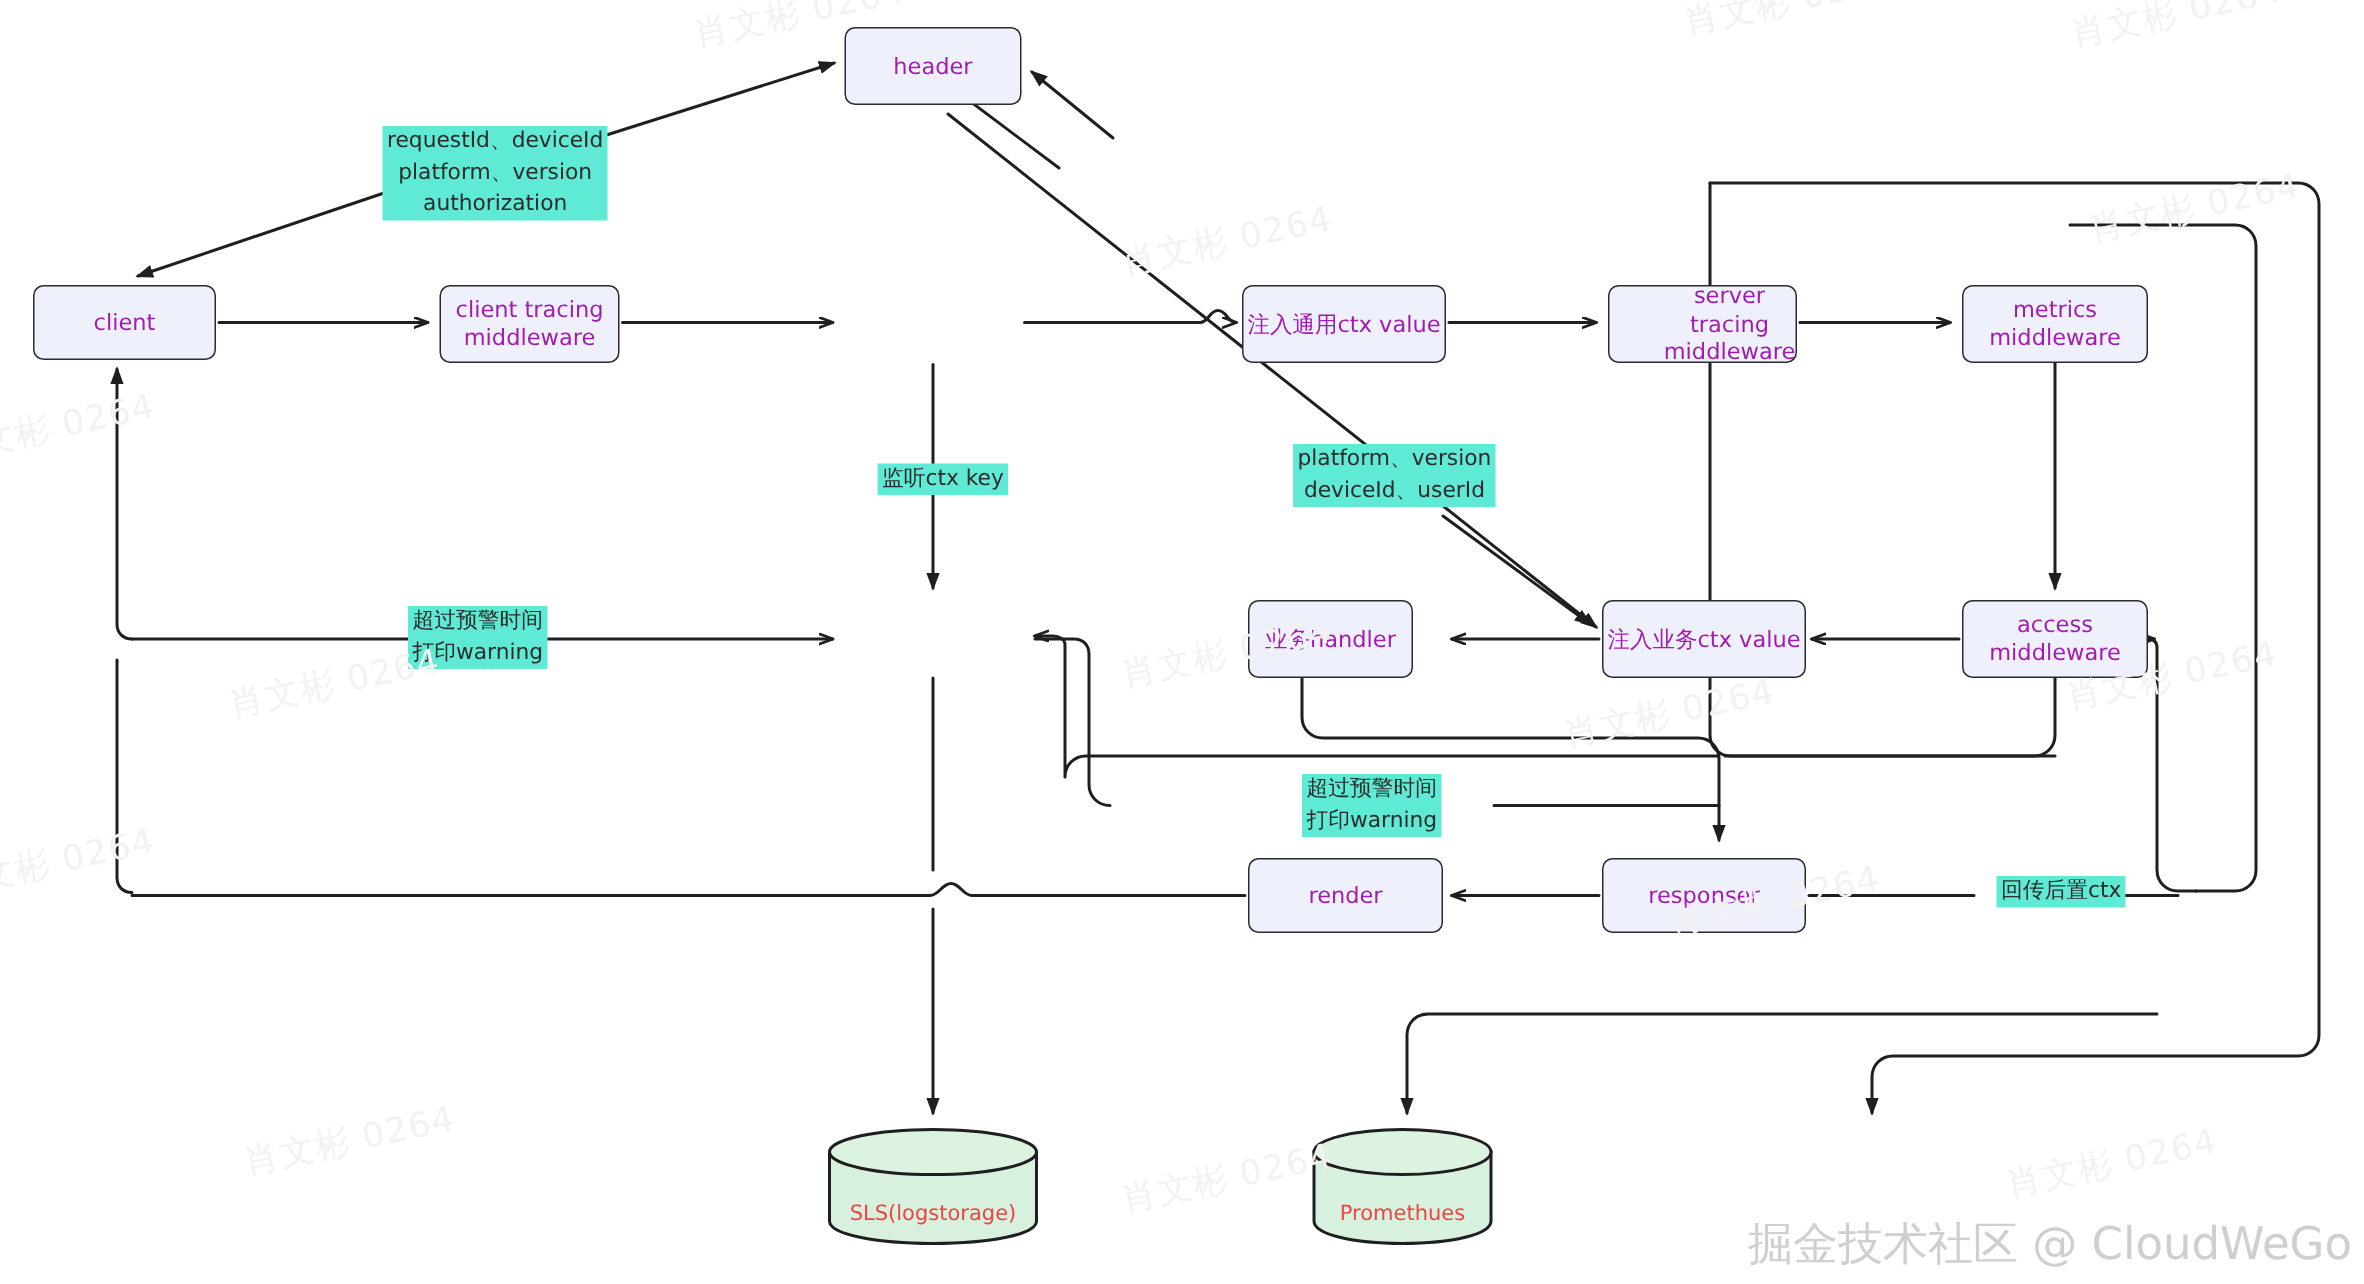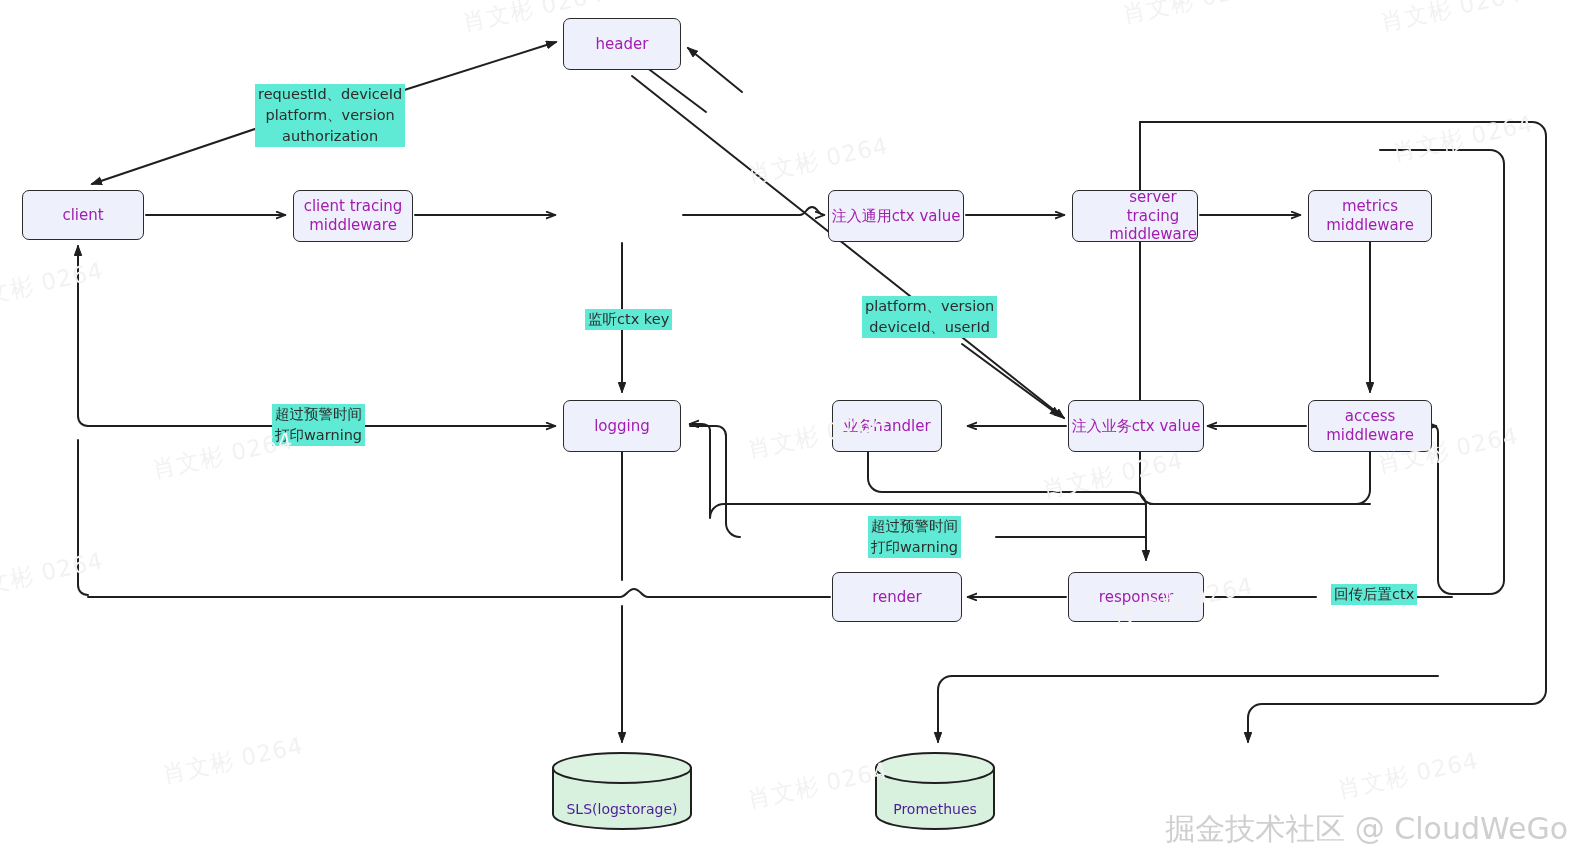--- a/index.html
+++ b/index.html
@@ -48,21 +48,21 @@
     white-space:pre-line;
   }
 
   .cyl{position:absolute;}
   .cyl .cylLabel{
     position:absolute;
     left:0;right:0;
     bottom:14px;
     text-align:center;
     font-size:14px;
-    color:#4c1d95;
+    color:#ef4444;
     font-family:"DejaVu Sans",sans-serif;
   }
 
   .edgelabel{
     position:absolute;
     color:#2c2c2c;
     font-size:14.5px;
     line-height:1.45;
     text-align:center;
     white-space:pre-line;
@@ -140,21 +140,20 @@
 
   <div class="nodebox" style="left:563px;top:18px;width:118px;height:52px;">header</div>
   <div class="nodebox" style="left:22px;top:190px;width:122px;height:50px;">client</div>
   <div class="nodebox" style="left:293px;top:190px;width:120px;height:52px;">client tracing
 middleware</div>
   <div class="nodebox" style="left:828px;top:190px;width:136px;height:52px;">注入通用ctx value</div>
   <div class="nodebox" style="left:1072px;top:190px;width:126px;height:52px;padding-left:36px;">server tracing
 middleware</div>
   <div class="nodebox" style="left:1308px;top:190px;width:124px;height:52px;">metrics
 middleware</div>
-  <div class="nodebox" style="left:563px;top:400px;width:118px;height:52px;">logging</div>
   <div class="nodebox" style="left:832px;top:400px;width:110px;height:52px;">业务handler</div>
   <div class="nodebox" style="left:1068px;top:400px;width:136px;height:52px;">注入业务ctx value</div>
   <div class="nodebox" style="left:1308px;top:400px;width:124px;height:52px;">access
 middleware</div>
   <div class="nodebox" style="left:832px;top:572px;width:130px;height:50px;">render</div>
   <div class="nodebox" style="left:1068px;top:572px;width:136px;height:50px;">responser</div>
 
   <div class="cyl" style="left:551px;top:751px;width:142px;height:80px;">
     <svg width="142" height="80" viewBox="0 0 142 80" xmlns="http://www.w3.org/2000/svg">
       <path d="M2,17 L2,63 C2,72 33,78 71,78 C109,78 140,72 140,63 L140,17 Z" fill="#d8f0de" stroke="#1f1f1f" stroke-width="2"></path>

